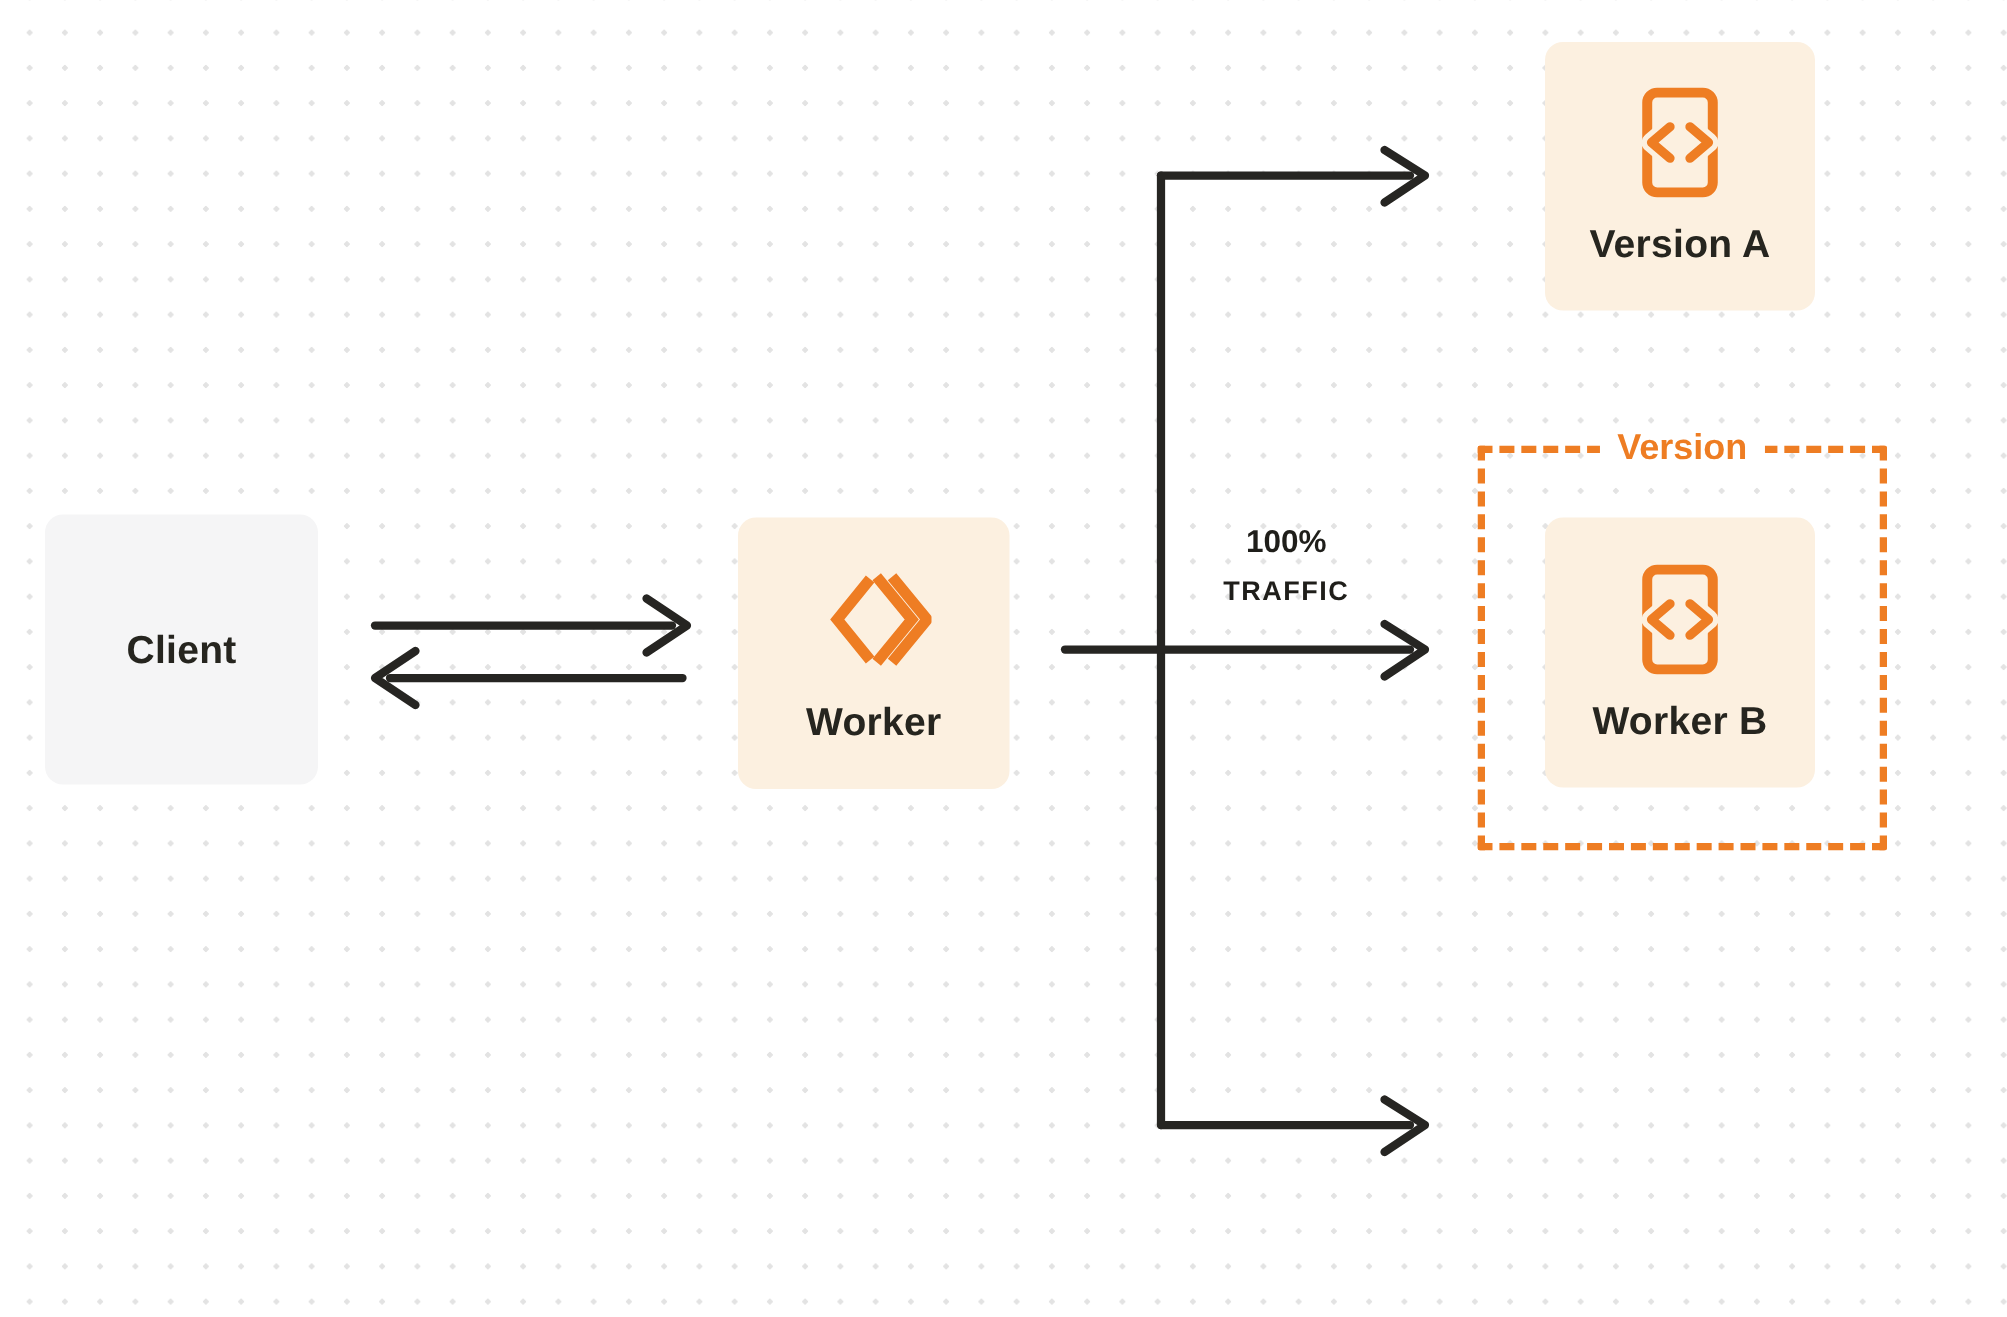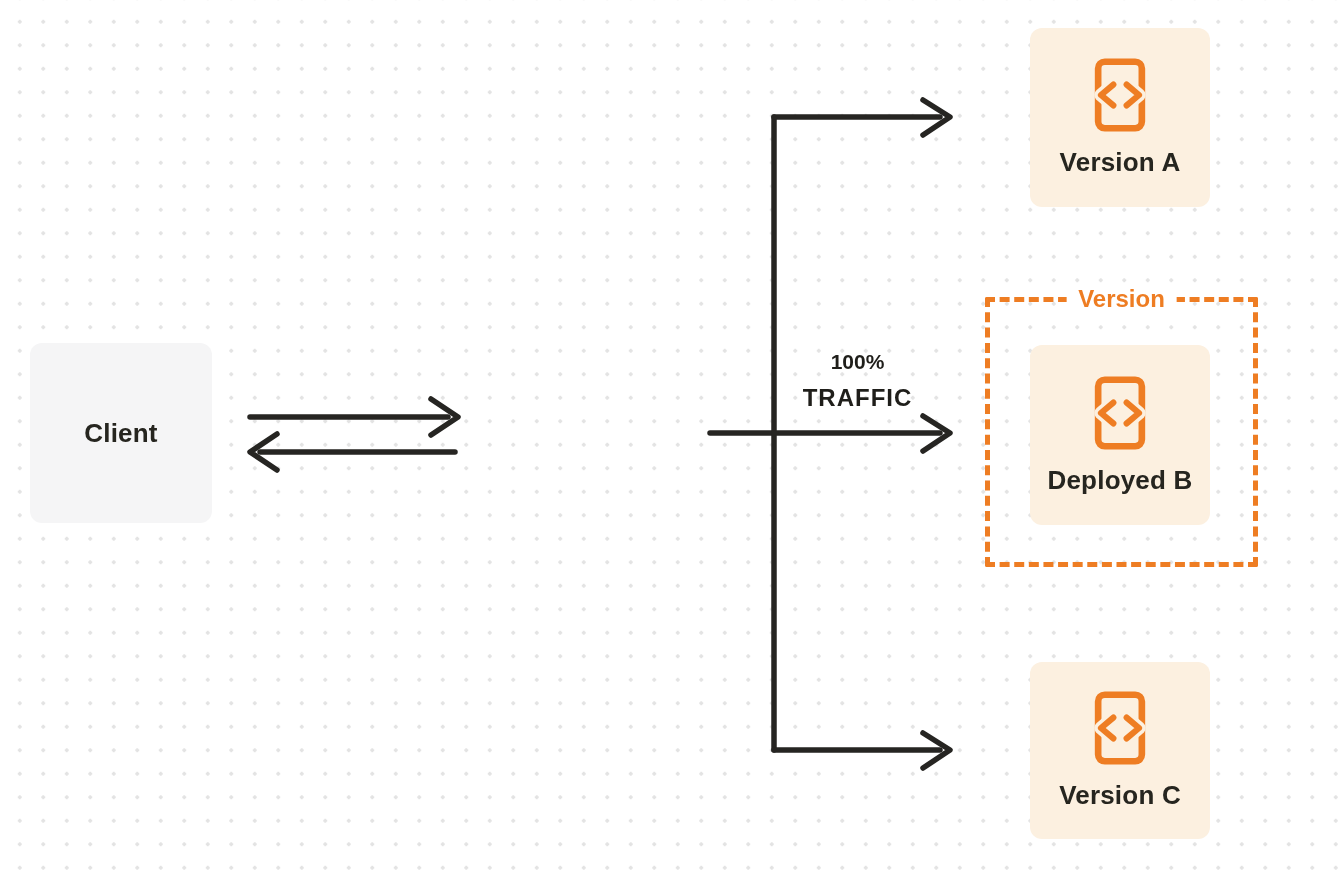--- a/index.html
+++ b/index.html
@@ -69,21 +69,21 @@
 
   .traffic-label {
     position: absolute;
     left: 790px; top: 350px;
     width: 135px;
     text-align: center;
     color: #1f1e1a;
     font-weight: 700;
   }
   .traffic-percent { display: block; font-size: 21px; margin-bottom: 10px; }
-  .traffic-word    { display: block; font-size: 24px; letter-spacing: 1px; }
+  .traffic-word    { display: block; font-size: 18px; letter-spacing: 1px; }
 
   .icon-wrap { display: flex; align-items: center; justify-content: center; }
 </style>
 </head>
 <body>
 
 <div class="canvas">
 
   <svg class="connectors" viewBox="0 0 1338 878" fill="none" stroke="#262522" stroke-width="5.5" stroke-linecap="round" stroke-linejoin="round">
 
@@ -115,20 +115,30 @@
     <g>
       <path d="M774 750 H940"></path>
       <path d="M923 733 L950 750 L923 768"></path>
     </g>
   </svg>
 
   <div class="node node-gray" id="client-node">
     <span class="node-label">Client</span>
   </div>
 
+  <div class="node node-cream" id="worker-node">
+    <span class="icon-wrap">
+      <svg width="76" height="78" viewBox="0 0 104 94" fill="none" stroke="#ee7d23" stroke-width="10" stroke-linecap="butt" stroke-linejoin="miter">
+        <path d="M48 10 L18 47 L48 84"></path>
+        <path d="M54 8 L86 47 L54 86"></path>
+        <path d="M70 8 L102 47 L70 86" transform="translate(-2,0)"></path>
+      </svg>
+    </span>
+    <span class="node-label">Worker</span>
+  </div>
 
   <div class="node node-cream" id="version-a-node">
     <span class="icon-wrap">
       <svg width="58" height="76" viewBox="0 0 60 80" fill="none" stroke-linecap="round" stroke-linejoin="round">
         <rect x="7" y="5" width="46" height="70" rx="7" stroke="#ee7d23" stroke-width="7"></rect>
         <g stroke="#fcf0e0" stroke-width="14">
           <path d="M23 29 L10 40 L23 51"></path>
             <path d="M37 29 L50 40 L37 51"></path>
         </g>
         <g stroke="#ee7d23" stroke-width="6.5">
@@ -151,38 +161,22 @@
         <g stroke="#fcf0e0" stroke-width="14">
           <path d="M23 29 L10 40 L23 51"></path>
             <path d="M37 29 L50 40 L37 51"></path>
         </g>
         <g stroke="#ee7d23" stroke-width="6.5">
           <path d="M23 29 L10 40 L23 51"></path>
             <path d="M37 29 L50 40 L37 51"></path>
         </g>
       </svg>
     </span>
-    <span class="node-label">Deployed B</span>
+    <span class="node-label">Worker B</span>
   </div>
 
-  <div class="node node-cream" id="version-c-node">
-    <span class="icon-wrap">
-      <svg width="58" height="76" viewBox="0 0 60 80" fill="none" stroke-linecap="round" stroke-linejoin="round">
-        <rect x="7" y="5" width="46" height="70" rx="7" stroke="#ee7d23" stroke-width="7"></rect>
-        <g stroke="#fcf0e0" stroke-width="14">
-          <path d="M23 29 L10 40 L23 51"></path>
-            <path d="M37 29 L50 40 L37 51"></path>
-        </g>
-        <g stroke="#ee7d23" stroke-width="6.5">
-          <path d="M23 29 L10 40 L23 51"></path>
-            <path d="M37 29 L50 40 L37 51"></path>
-        </g>
-      </svg>
-    </span>
-    <span class="node-label">Version C</span>
-  </div>
 
   <div class="traffic-label">
     <span class="traffic-percent">100%</span>
     <span class="traffic-word">TRAFFIC</span>
   </div>
 
 </div>
 
 </body></html>

